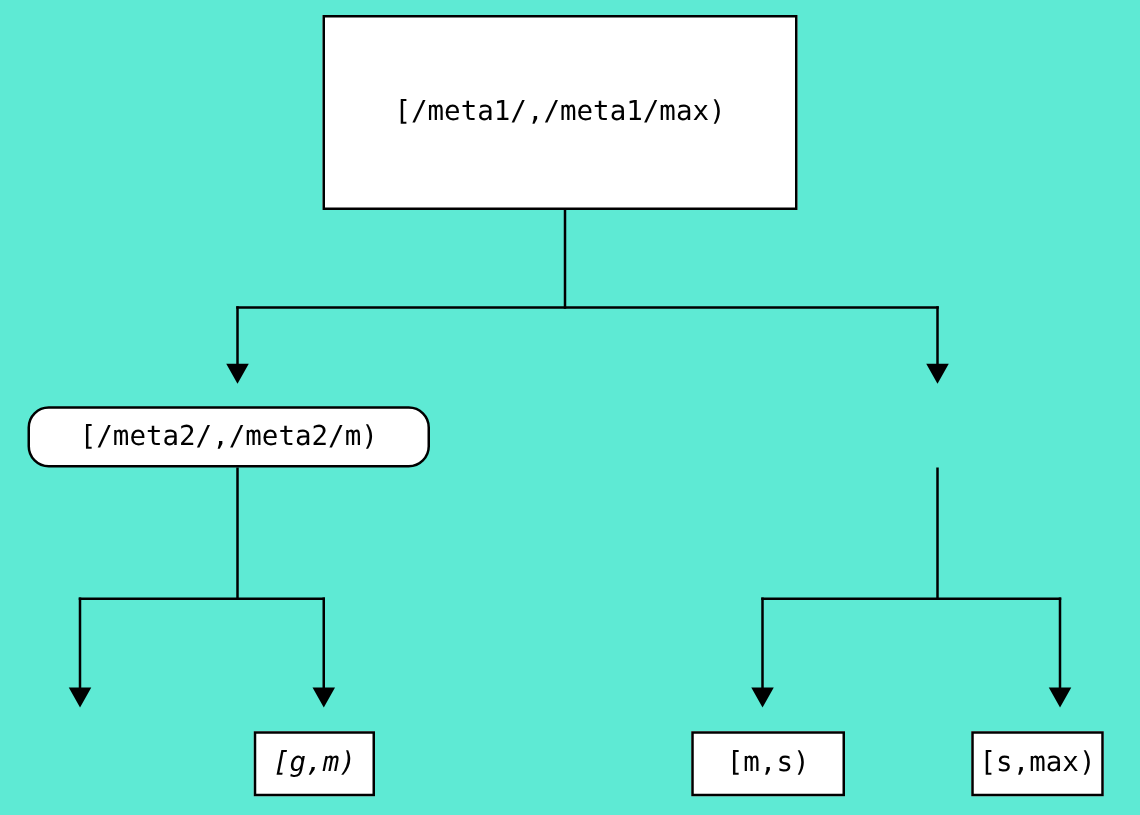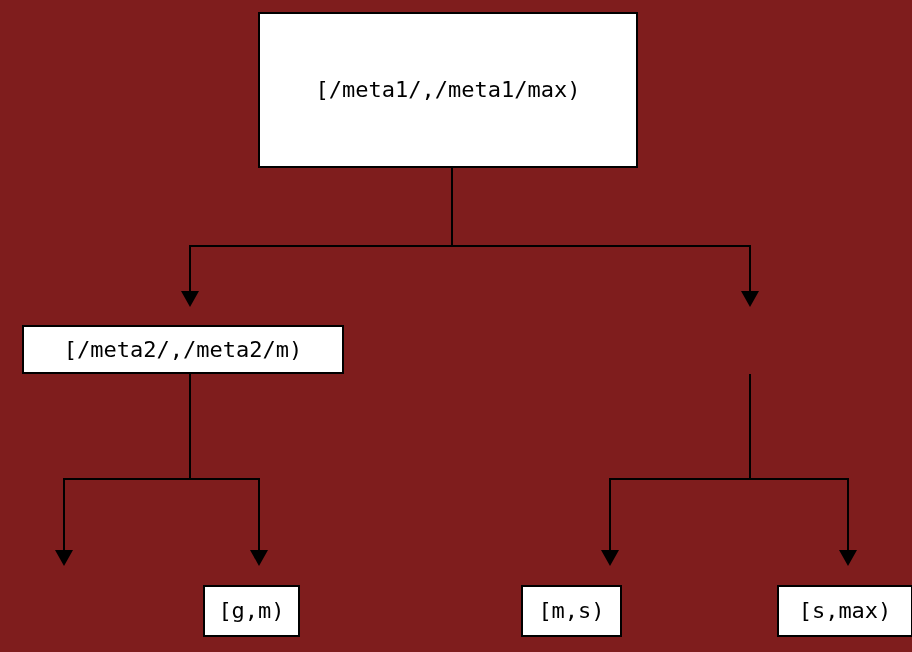--- a/index.html
+++ b/index.html
@@ -4,44 +4,44 @@
 <style>
   html, body {
     margin: 0;
     padding: 0;
     background: #ffffff;
   }
   .canvas {
     position: relative;
     width: 912px;
     height: 652px;
-    background: #7f1d1d;
+    background: #5eead4;
     font-family: "DejaVu Sans Mono", "Liberation Mono", monospace;
     overflow: hidden;
   }
   .node {
     position: absolute;
     box-sizing: border-box;
     border: 2px solid #000000;
     background: #ffffff;
     color: #000000;
     display: flex;
     align-items: center;
     justify-content: center;
     font-size: 22px;
     line-height: 1;
     white-space: nowrap;
   }
   .node-root  { left: 258px; top: 12px;  width: 380px; height: 156px; }
-  .node-mid-l { left: 22px;  top: 325px; width: 322px; height: 49px;  }
+  .node-mid-l { left: 22px;  top: 325px; width: 322px; height: 49px; border-radius: 17px;  }
   .node-mid-r { left: 582px; top: 325px; width: 323px; height: 49px;  }
   .node-leaf-0 { left: 8px;   top: 585px; width: 100px; height: 52px; }
-  .node-leaf-1 { left: 203px; top: 585px; width: 97px;  height: 52px; }
-  .node-leaf-2 { left: 521px; top: 585px; width: 101px; height: 52px; }
-  .node-leaf-3 { left: 777px; top: 585px; width: 136px; height: 52px; }
+  .node-leaf-1 { left: 203px; top: 585px; width: 97px;  height: 52px; font-style: italic; }
+  .node-leaf-2 { left: 553px; top: 585px; width: 123px; height: 52px; }
+  .node-leaf-3 { left: 777px; top: 585px; width: 106px; height: 52px; }
 
   .edge {
     position: absolute;
     background: #000000;
   }
   
   .e-root-stem { left: 451px; top: 168px; width: 2px;   height: 79px; }
   .e-l1-bar    { left: 189px; top: 245px; width: 562px; height: 2px;  }
   .e-l1-drop-l { left: 189px; top: 245px; width: 2px;   height: 47px; }
   .e-l1-drop-r { left: 749px; top: 245px; width: 2px;   height: 47px; }

